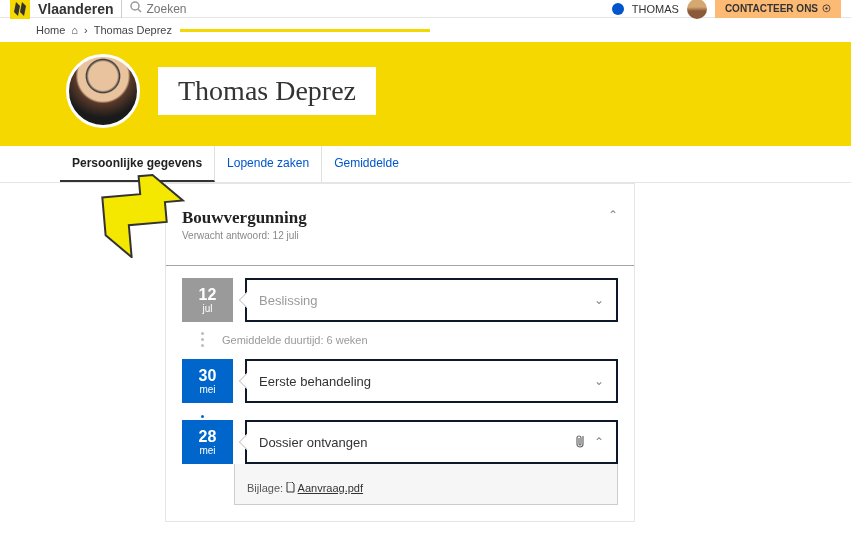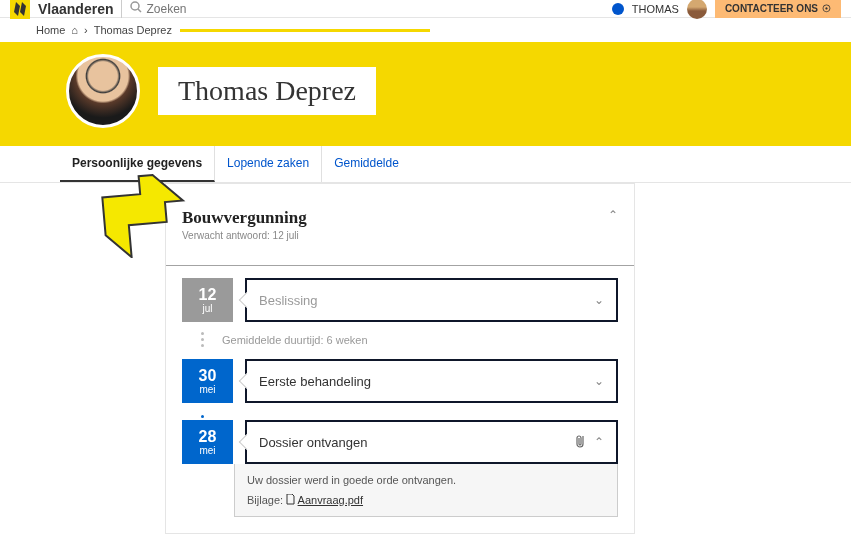--- a/index.html
+++ b/index.html
@@ -188,21 +188,20 @@
             <span>
               <svg width="10" height="14" viewBox="0 0 10 14">
                   <path d="M7 2 L7 10 A3 3 0 0 1 1 10 L1 4 A2 2 0 0 1 5 4 L5 10 A1 1 0 0 1 3 10 L3 4" fill="none" stroke="#666" stroke-width="1.2"></path>
                 </svg>
             </span>
             <span>⌃</span>
           </span>
         </div>
       </div>
       <div class="detail-box">
-        <div>Uw dossier werd in goede orde ontvangen.</div>
         <div class="bij">
           <span>Bijlage:</span>
           <span>
             <svg width="9" height="11" viewBox="0 0 9 11" style="vertical-align:-1px">
                 <path d="M1 0 H6 L8 2 V10 H1 Z" fill="none" stroke="#333" stroke-width="1"></path>
               </svg>
           </span>
           <a href="#">Aanvraag.pdf</a>
         </div>
       </div>

